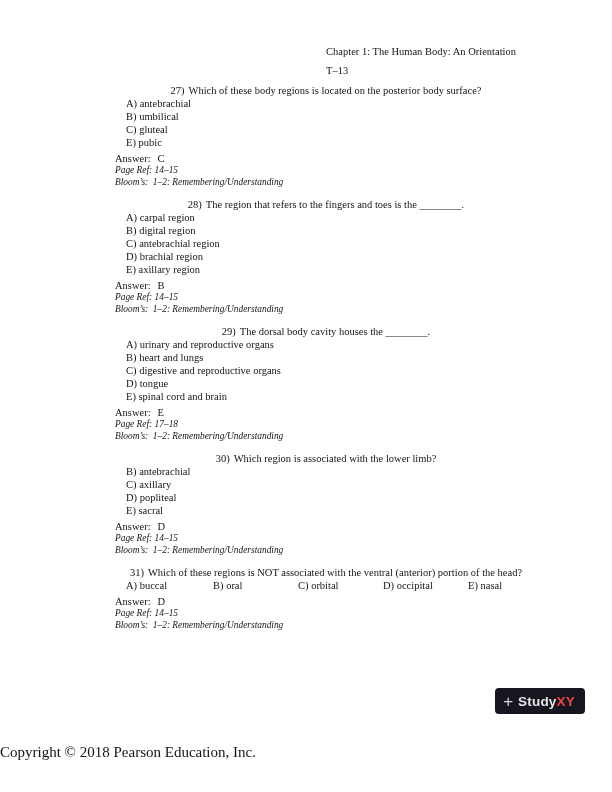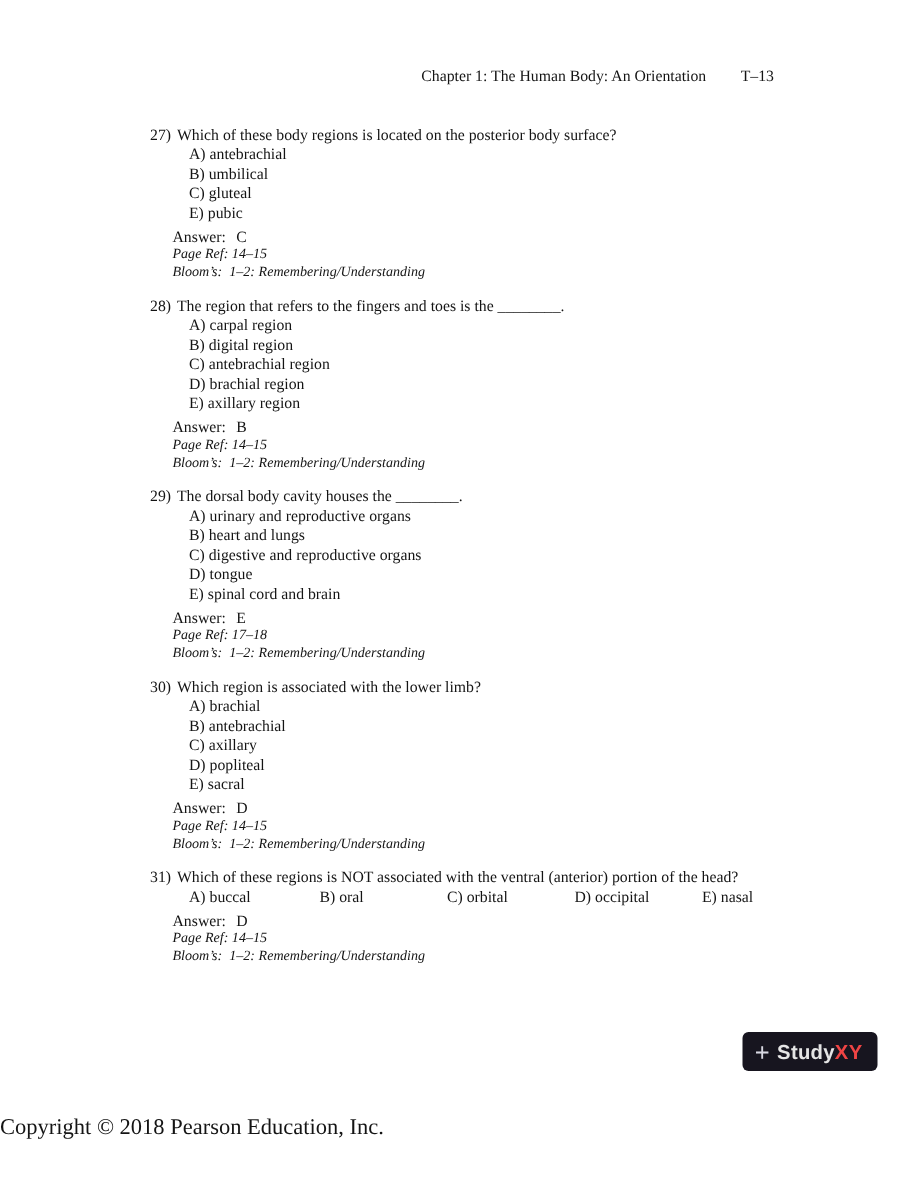--- a/index.html
+++ b/index.html
@@ -16,35 +16,37 @@
     color: #141414;
     font-size: 10.5px;
     overflow: hidden;
   }
   .header {
     position: absolute;
     top: 46px;
     right: 96px;
     display: flex;
     align-items: flex-start;
-    gap: 23px;
+    gap: 8px;
     font-size: 10.5px;
+    flex-direction: column;
   }
   .content {
     position: absolute;
     top: 84px;
     left: 100px;
     right: 60px;
   }
   .question-block {
     margin-bottom: 10px;
   }
   .q-line {
     display: flex;
     line-height: 13px;
+    justify-content: center;
   }
   .q-num {
     flex: 0 0 auto;
     margin-right: 4px;
   }
   .options {
     margin-left: 26px;
   }
   .options .option {
     line-height: 13px;
@@ -171,21 +173,20 @@
         <div class="answer-line"><span class="answer-label">Answer:</span><span class="answer-value">E</span></div>
         <div class="meta">Page Ref: 17–18</div>
         <div class="meta">Bloom’s:  1–2: Remembering/Understanding</div>
       </div>
       <div class="question-block">
         <div class="q-line">
           <span class="q-num">30)</span>
           <span class="q-text">Which region is associated with the lower limb?</span>
         </div>
         <div class="options">
-          <div class="option">A) brachial</div>
           <div class="option">B) antebrachial</div>
           <div class="option">C) axillary</div>
           <div class="option">D) popliteal</div>
           <div class="option">E) sacral</div>
         </div>
         <div class="answer-line"><span class="answer-label">Answer:</span><span class="answer-value">D</span></div>
         <div class="meta">Page Ref: 14–15</div>
         <div class="meta">Bloom’s:  1–2: Remembering/Understanding</div>
       </div>
       <div class="question-block">

